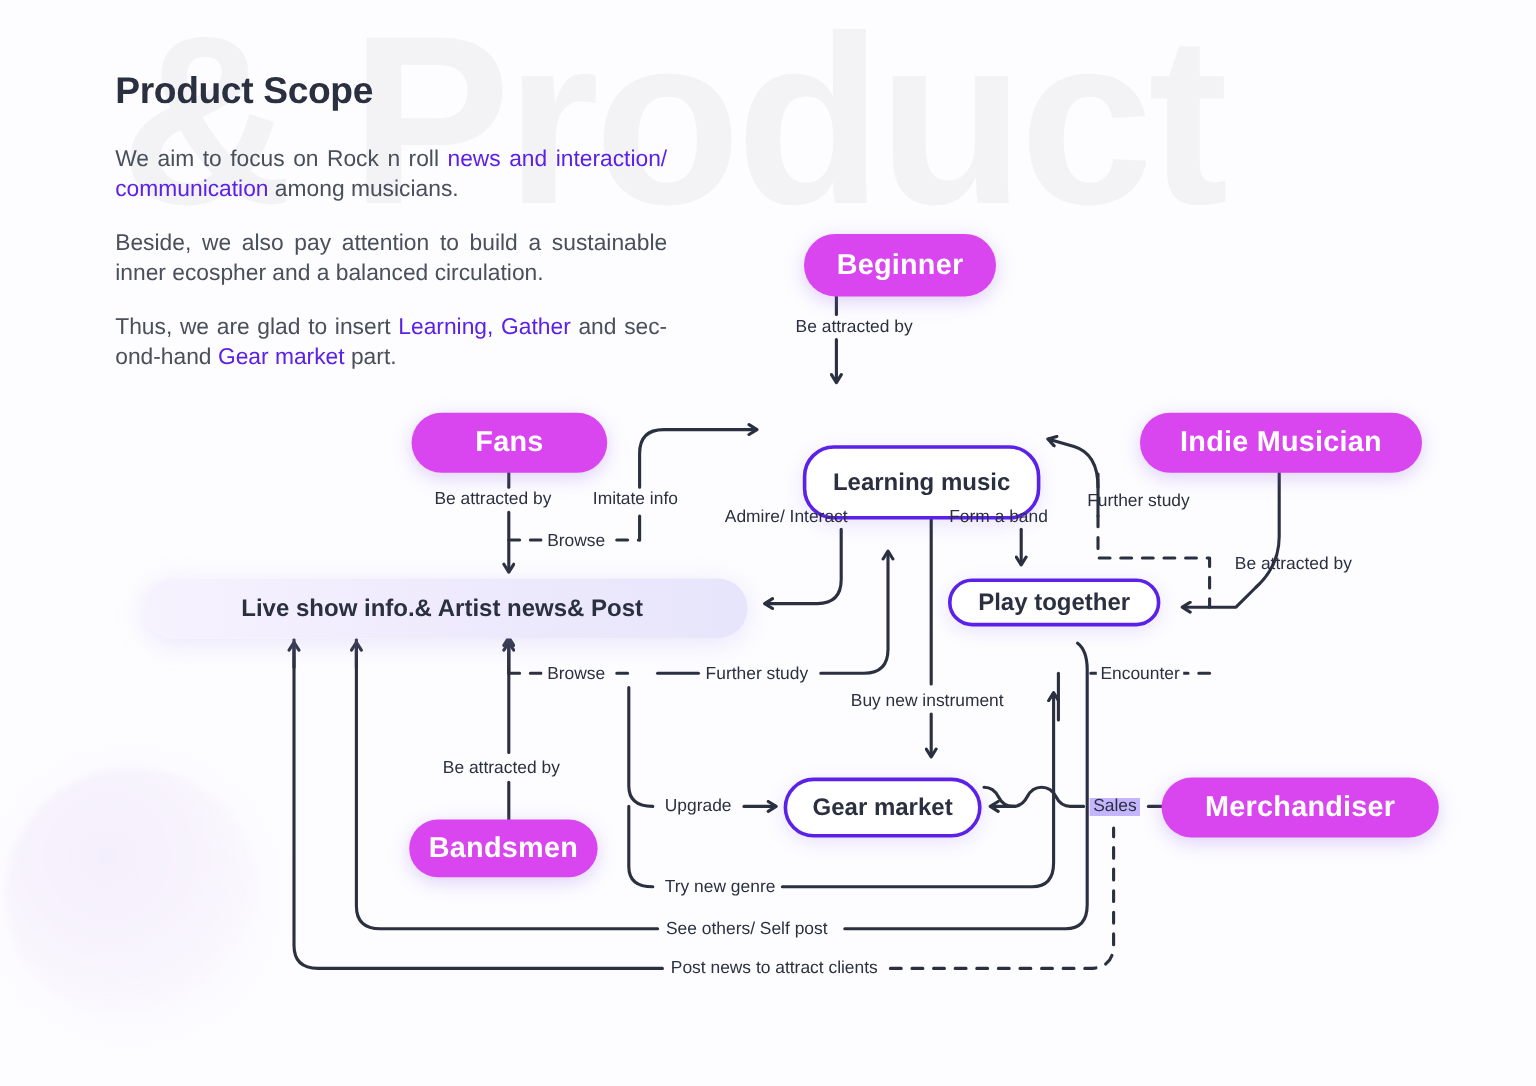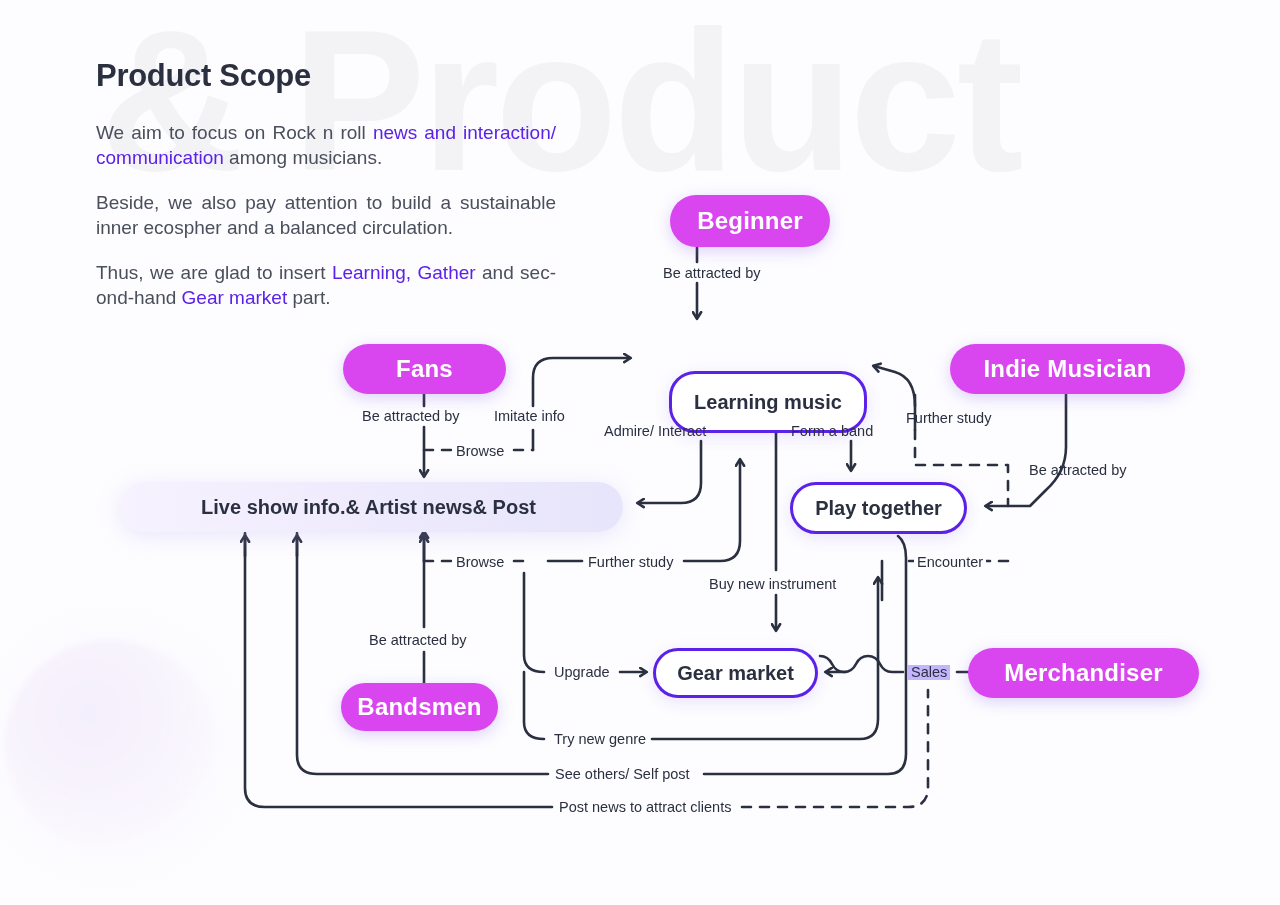--- a/index.html
+++ b/index.html
@@ -195,21 +195,21 @@
   </div>
 
   <div class="node actor" style="left:968px;top:648px;width:231px;height:50px;">
     <span>Merchandiser</span>
   </div>
 
   <div class="node feature" style="left:669px;top:327px;width:198px;height:62px;margin-top:44px;">
     <span>Learning music</span>
   </div>
 
-  <div class="node feature" style="left:790px;top:482px;width:177px;height:52px;">
+  <div class="node feature" style="left:790px;top:482px;width:177px;height:40px;">
     <span>Play together</span>
   </div>
 
   <div class="node feature" style="left:653px;top:648px;width:165px;height:50px;">
     <span>Gear market</span>
   </div>
 
   <div class="node banner" style="left:120px;top:482px;width:503px;height:50px;">
     <span>Live show info.&amp; Artist news&amp; Post</span>
   </div>

